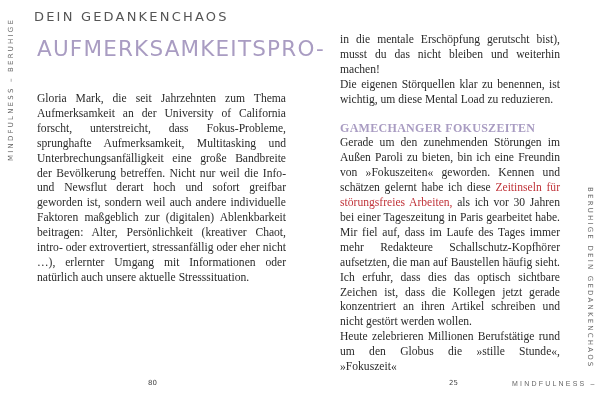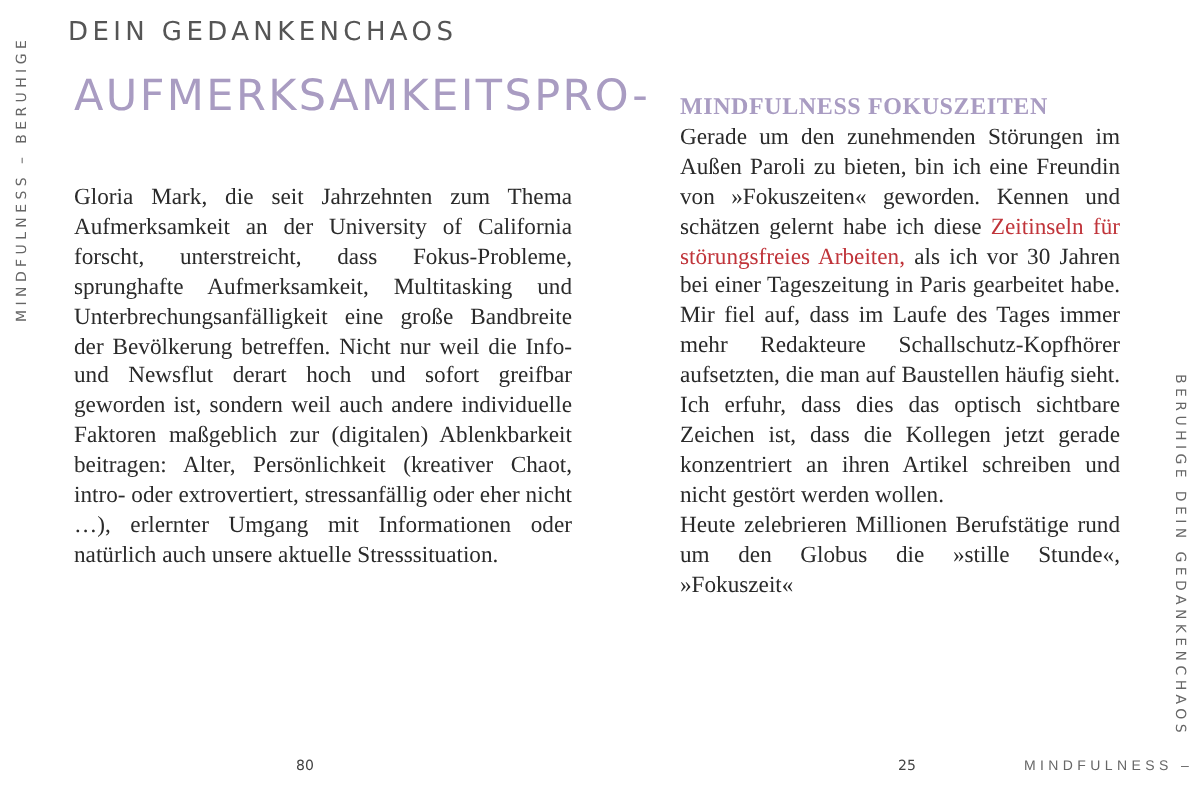--- a/index.html
+++ b/index.html
@@ -65,20 +65,22 @@
 
 <h1 class="heading"><span>AUFMERKSAMKEITSPRO-</span><br></h1>
 
 <div class="col col-left">
   <p>Gloria Mark, die seit Jahrzehnten zum Thema Aufmerksamkeit an der University of California forscht, unterstreicht, dass Fokus-Probleme, sprunghafte Aufmerksamkeit, Multitasking und Unterbrechungsanfälligkeit eine große Bandbreite der Bevölkerung betreffen. Nicht nur weil die Info- und Newsflut derart hoch und sofort greifbar geworden ist, sondern weil auch andere individuelle Faktoren maßgeblich zur (digitalen) Ablenkbarkeit beitragen: Alter, Persönlichkeit (kreativer Chaot, intro- oder extrovertiert, stressanfällig oder eher nicht …), erlernter Umgang mit Informationen oder natürlich auch unsere aktuelle Stresssituation.</p>
 </div>
 
 <div class="page-num" style="left:148px">80</div>
 
 <div class="col col-right">
-  <p class="subhead">MINDFULNESS FOKUSZEITEN</p>
+  <p>in die mentale Erschöpfung gerutscht bist), musst du das nicht bleiben und weiterhin machen!</p>
+  <p>Die eigenen Störquellen klar zu benennen, ist wichtig, um diese Mental Load zu reduzieren.</p>
+  <p class="subhead">GAMECHANGER FOKUSZEITEN</p>
   <p><span>Gerade um den zunehmenden Störungen im Außen Paroli zu bieten, bin ich eine Freundin von »Fokuszeiten« geworden. Kennen und schätzen gelernt habe ich diese </span><span class="red">Zeitinseln für störungsfreies Arbeiten,</span><span> als ich vor 30 Jahren bei einer Tageszeitung in Paris gearbeitet habe. Mir fiel auf, dass im Laufe des Tages immer mehr Redakteure Schallschutz-Kopfhörer aufsetzten, die man auf Baustellen häufig sieht. Ich erfuhr, dass dies das optisch sichtbare Zeichen ist, dass die Kollegen jetzt gerade konzentriert an ihren Artikel schreiben und nicht gestört werden wollen.</span></p>
   <p>Heute zelebrieren Millionen Berufstätige rund um den Globus die »stille Stunde«, »Fokuszeit«</p>
 </div>
 
 <div class="page-num" style="left:449px">25</div>
 <div class="vert-right">BERUHIGE DEIN GEDANKENCHAOS</div>
 <div class="foot-right">MINDFULNESS –</div>
 
 </body></html>

